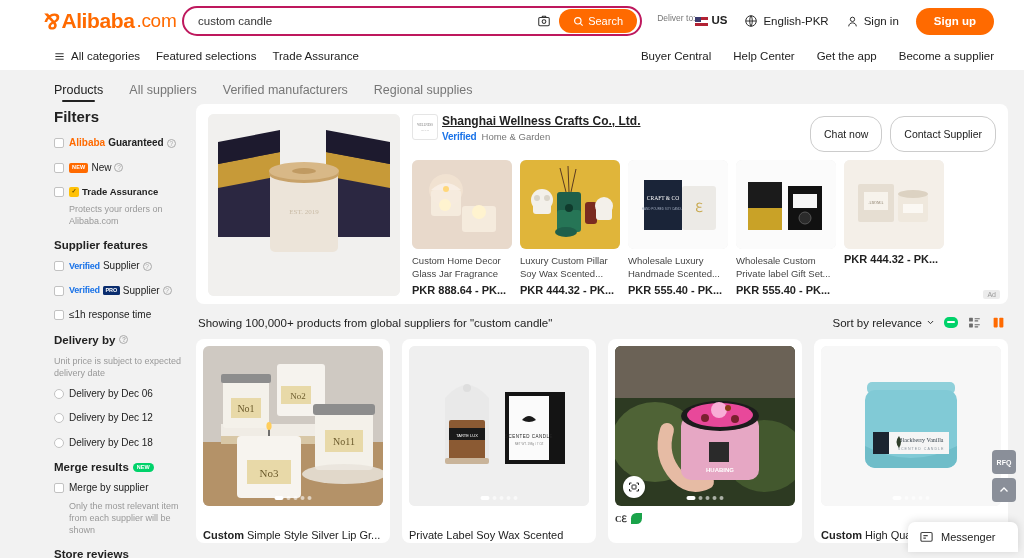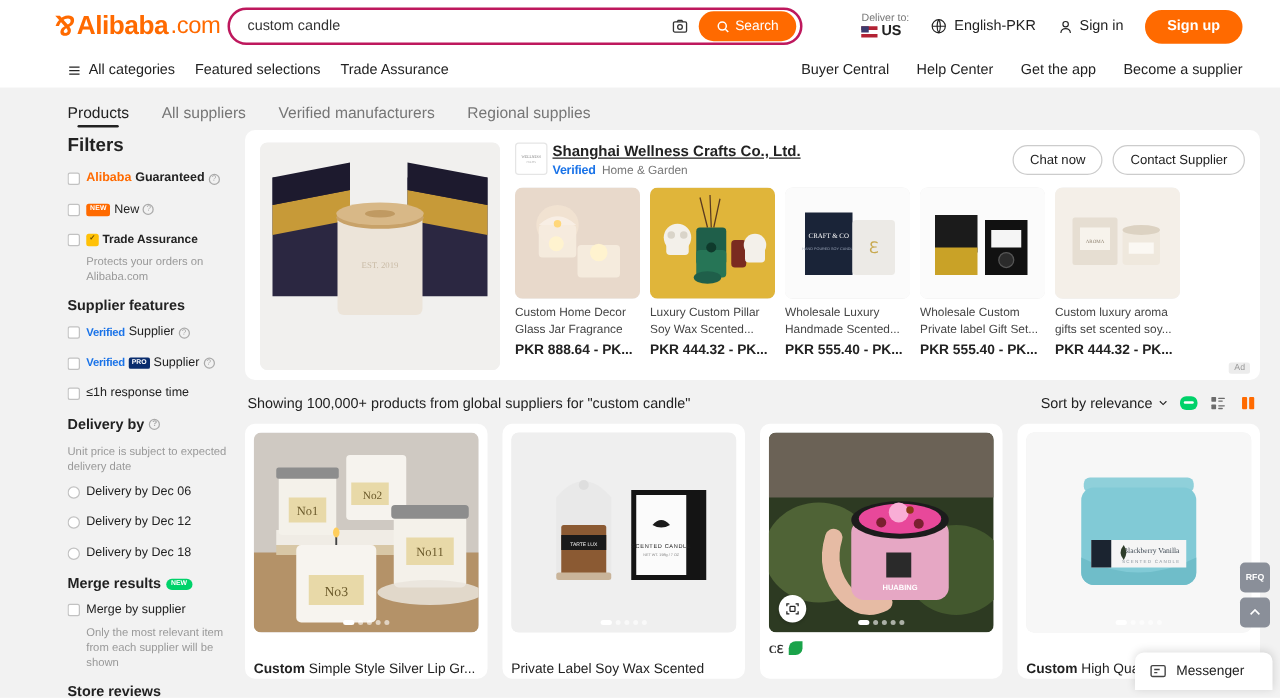--- a/index.html
+++ b/index.html
@@ -26,21 +26,21 @@
   }
   .search-input { flex:1; border:0; outline:none; font-size:11.5px; color:#333; background:transparent; font-family:inherit;}
   .search-input::placeholder { color:#999; }
   .cam-icon { width:18px; height:18px; display:flex; align-items:center; justify-content:center; margin-right:6px; cursor:pointer;}
   .search-btn {
     background:#ff6a00; color:#fff; border:0; border-radius:14px; height:24px;
     padding:0 14px; font-size:11px; display:flex; align-items:center; gap:4px; cursor:pointer;
     font-family:inherit;
   }
   .header-right { display:flex; align-items:center; gap:17px; margin-left:auto; padding-right:14px;}
-  .deliver { display:flex; flex-direction:column; line-height:1.15; cursor:pointer;}
+  .deliver { display:flex; flex-direction:row; line-height:1.15; cursor:pointer;}
   .deliver .lbl { font-size:8.5px; color:#767676; }
   .deliver .val { font-size:11.5px; color:#222; font-weight:bold; display:flex; align-items:center; gap:3px;}
   .flag { width:13px; height:9px; background:linear-gradient(#b22234 0 33%,#fff 33% 66%,#b22234 66%); position:relative; display:inline-block;}
   .flag::before{content:"";position:absolute;left:0;top:0;width:6px;height:5px;background:#3c3b6e;}
   .hr-item { display:flex; align-items:center; gap:5px; font-size:11.5px; color:#222; cursor:pointer; white-space:nowrap;}
   .signup-btn { background:#ff6a00; color:#fff; border:0; border-radius:15px; height:27px; padding:0 18px;
     font-size:11.5px; font-weight:bold; cursor:pointer; font-family:inherit;}
 
   .header-nav { display:flex; align-items:center; height:28px; padding:0 16px; font-size:11.5px;}
   .nav-left { display:flex; align-items:flex-end; gap:16px; padding-left:38px;}
@@ -83,21 +83,21 @@
   .ad-panel { background:#fff; border-radius:8px; padding:10px 12px 8px; display:flex; gap:12px; position:relative; height:200px;}
   .ad-hero { width:192px; height:182px; flex:0 0 192px; border-radius:6px; overflow:hidden; position:relative; background:#efefef;}
   .ad-right { flex:1; display:flex; flex-direction:column; min-width:0;}
   .sup-head { display:flex; align-items:flex-start; gap:4px; margin-bottom:8px;}
   .sup-logo { width:26px; height:26px; border:1px solid #e5e5e5; border-radius:3px; display:flex;align-items:center;justify-content:center;
     font-size:4.5px; color:#999; text-align:center; flex:0 0 26px; background:#fff; overflow:hidden;}
   .sup-meta { display:flex; flex-direction:column; gap:3px; min-width:0;}
   .sup-name { font-size:12px; font-weight:bold; color:#222; text-decoration:underline; cursor:pointer; white-space:nowrap;}
   .sup-sub { display:flex; align-items:center; gap:5px; font-size:9.5px; color:#767676;}
   .ad-actions { margin-left:auto; display:flex; gap:8px; padding-top:2px;}
-  .pill-btn { border:1px solid #ccc; background:#fff; border-radius:14px; height:24px; padding:0 13px; font-size:10.5px;
+  .pill-btn { border:1px solid #ccc; background:#fff; border-radius:14px; height:36px; padding:0 13px; font-size:10.5px;
     color:#222; cursor:pointer; font-family:inherit;}
   .ad-products { display:flex; gap:8px;}
   .ad-card { width:100px; flex:0 0 100px; cursor:pointer;}
   .ad-thumb { width:100px; height:89px; border-radius:6px; overflow:hidden; background:#eee; position:relative;}
   .ad-title { font-size:9.5px; color:#444; line-height:1.32; margin-top:6px; height:25px; overflow:hidden;}
   .ad-price { font-size:11px; font-weight:bold; color:#222; margin-top:4px; white-space:nowrap;}
   .ad-flag { position:absolute; right:8px; bottom:5px; background:#ececec; color:#9a9a9a; font-size:7px; padding:1px 4px; border-radius:2px;}
 
   
   .res-bar { display:flex; align-items:center; margin:11px 2px 9px;gap:24px; }
@@ -438,21 +438,20 @@
                 <svg width="100" height="89" viewBox="0 0 100 89">
                   <rect width="100" height="89" fill="#f4efe8"></rect>
                   <rect x="14" y="24" width="36" height="38" rx="2" fill="#e6ded2"></rect>
                   <rect x="20" y="32" width="24" height="18" fill="#f7f3ec"></rect>
                   <text x="32" y="44" font-size="4" fill="#8c7f6c" text-anchor="middle" font-family="serif">AROMA</text>
                   <rect x="54" y="34" width="30" height="28" rx="3" fill="#efe8dd"></rect>
                   <ellipse cx="69" cy="34" rx="15" ry="4" fill="#dcd2c2"></ellipse>
                   <rect x="59" y="44" width="20" height="9" fill="#fbf8f3"></rect>
                 </svg>
               </div>
-              <div class="ad-title">Custom luxury aroma gifts set scented soy...</div>
               <div class="ad-price">PKR 444.32 - PK...</div>
             </div>
 
           </div>
           <span class="ad-flag">Ad</span>
         </div>
       </section>
 
       <div class="res-bar">
         <span class="res-text">Showing 100,000+ products from global suppliers for "custom candle"</span>

